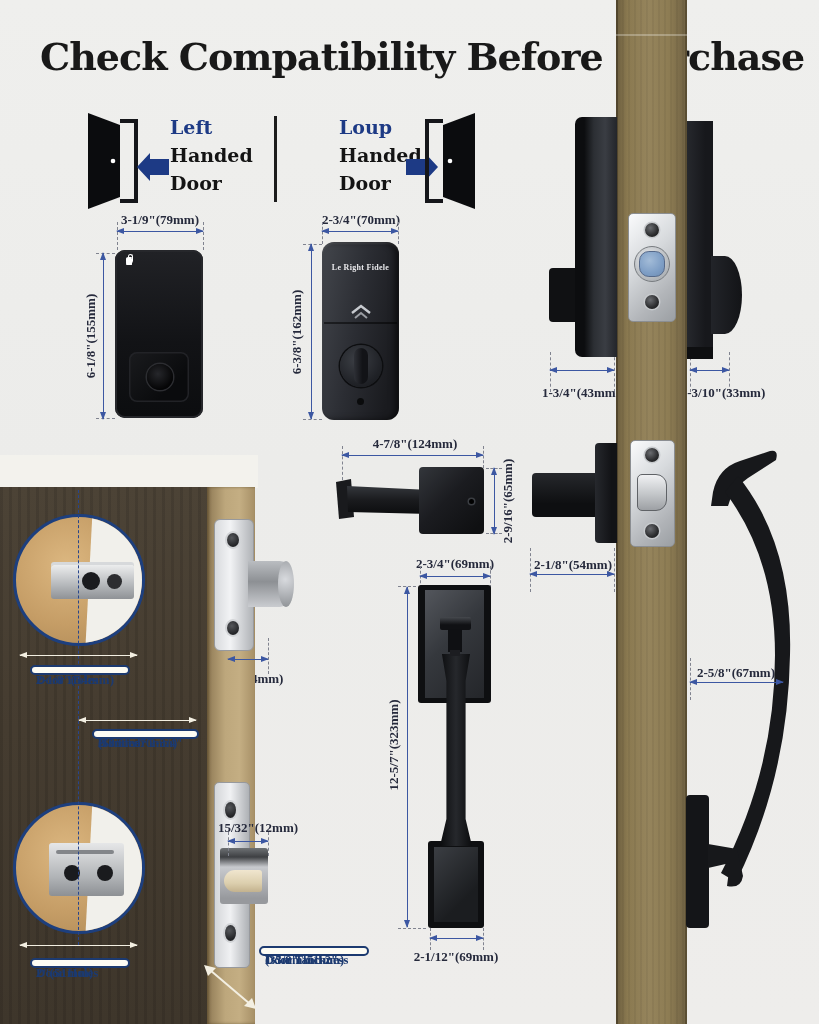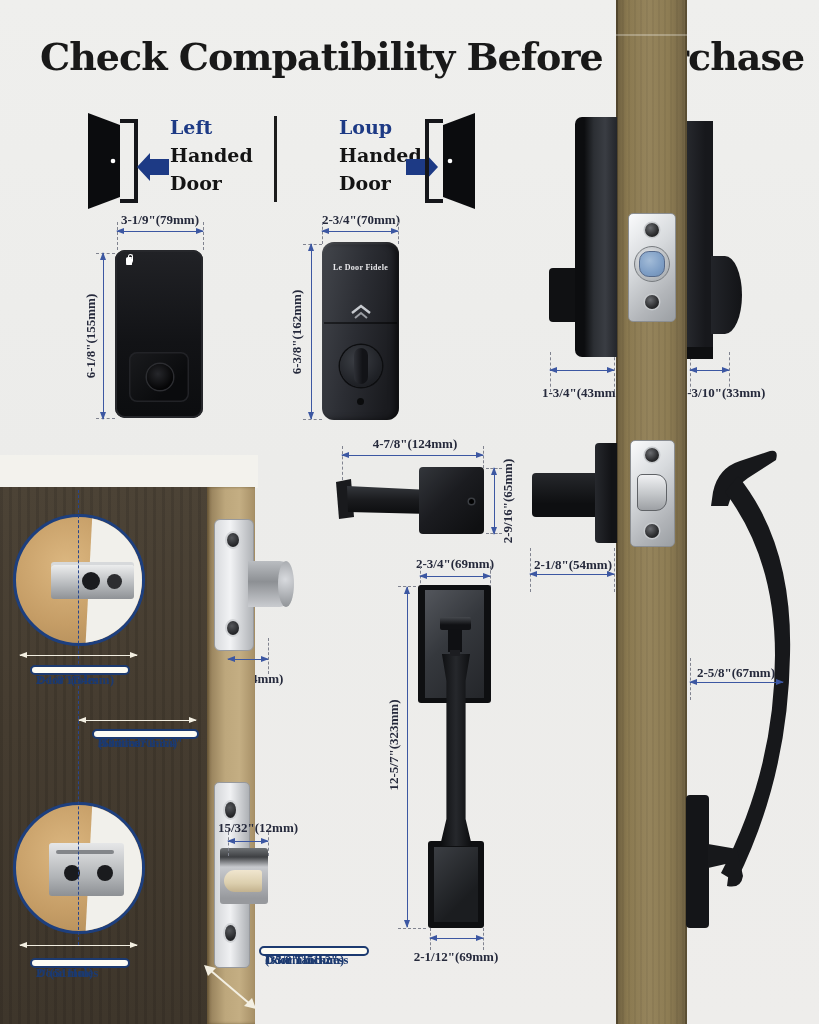--- a/index.html
+++ b/index.html
@@ -230,21 +230,21 @@
   <div class="dv z5" style="left:103px;top:253px;height:166px"></div>
   <div class="doth" style="left:96px;top:253px;width:19px"></div>
   <div class="doth" style="left:96px;top:418px;width:19px"></div>
   <div class="dim rot" style="left:90px;top:336px">6-1/8"(155mm)</div>
 
   <div class="dim" style="left:361px;top:213px">2-3/4"(70mm)</div>
   <div class="dh z5" style="left:322px;top:231px;width:76px"></div>
   <div class="dotv" style="left:322px;top:222px;height:22px"></div>
   <div class="dotv" style="left:398px;top:222px;height:22px"></div>
   <div class="in-body"></div>
-  <div class="in-brand">Le Door Fidele</div>
+  <div class="in-brand">Le Right Fidele</div>
   <svg style="left:349px;top:303px;z-index:4" width="24" height="18" viewBox="0 0 24 18">
     <path d="M3,10 L12,3 L21,10" fill="none" stroke="#c8cbd0" stroke-width="2.4"></path>
     <path d="M6,15 L12,10 L18,15" fill="none" stroke="#9a9da3" stroke-width="2"></path>
   </svg>
   <div class="in-seam"></div>
   <div class="in-turn">
     <div class="bar"></div>
   </div>
   <div class="in-hole"></div>
   <div class="dv z5" style="left:311px;top:244px;height:175px"></div>

